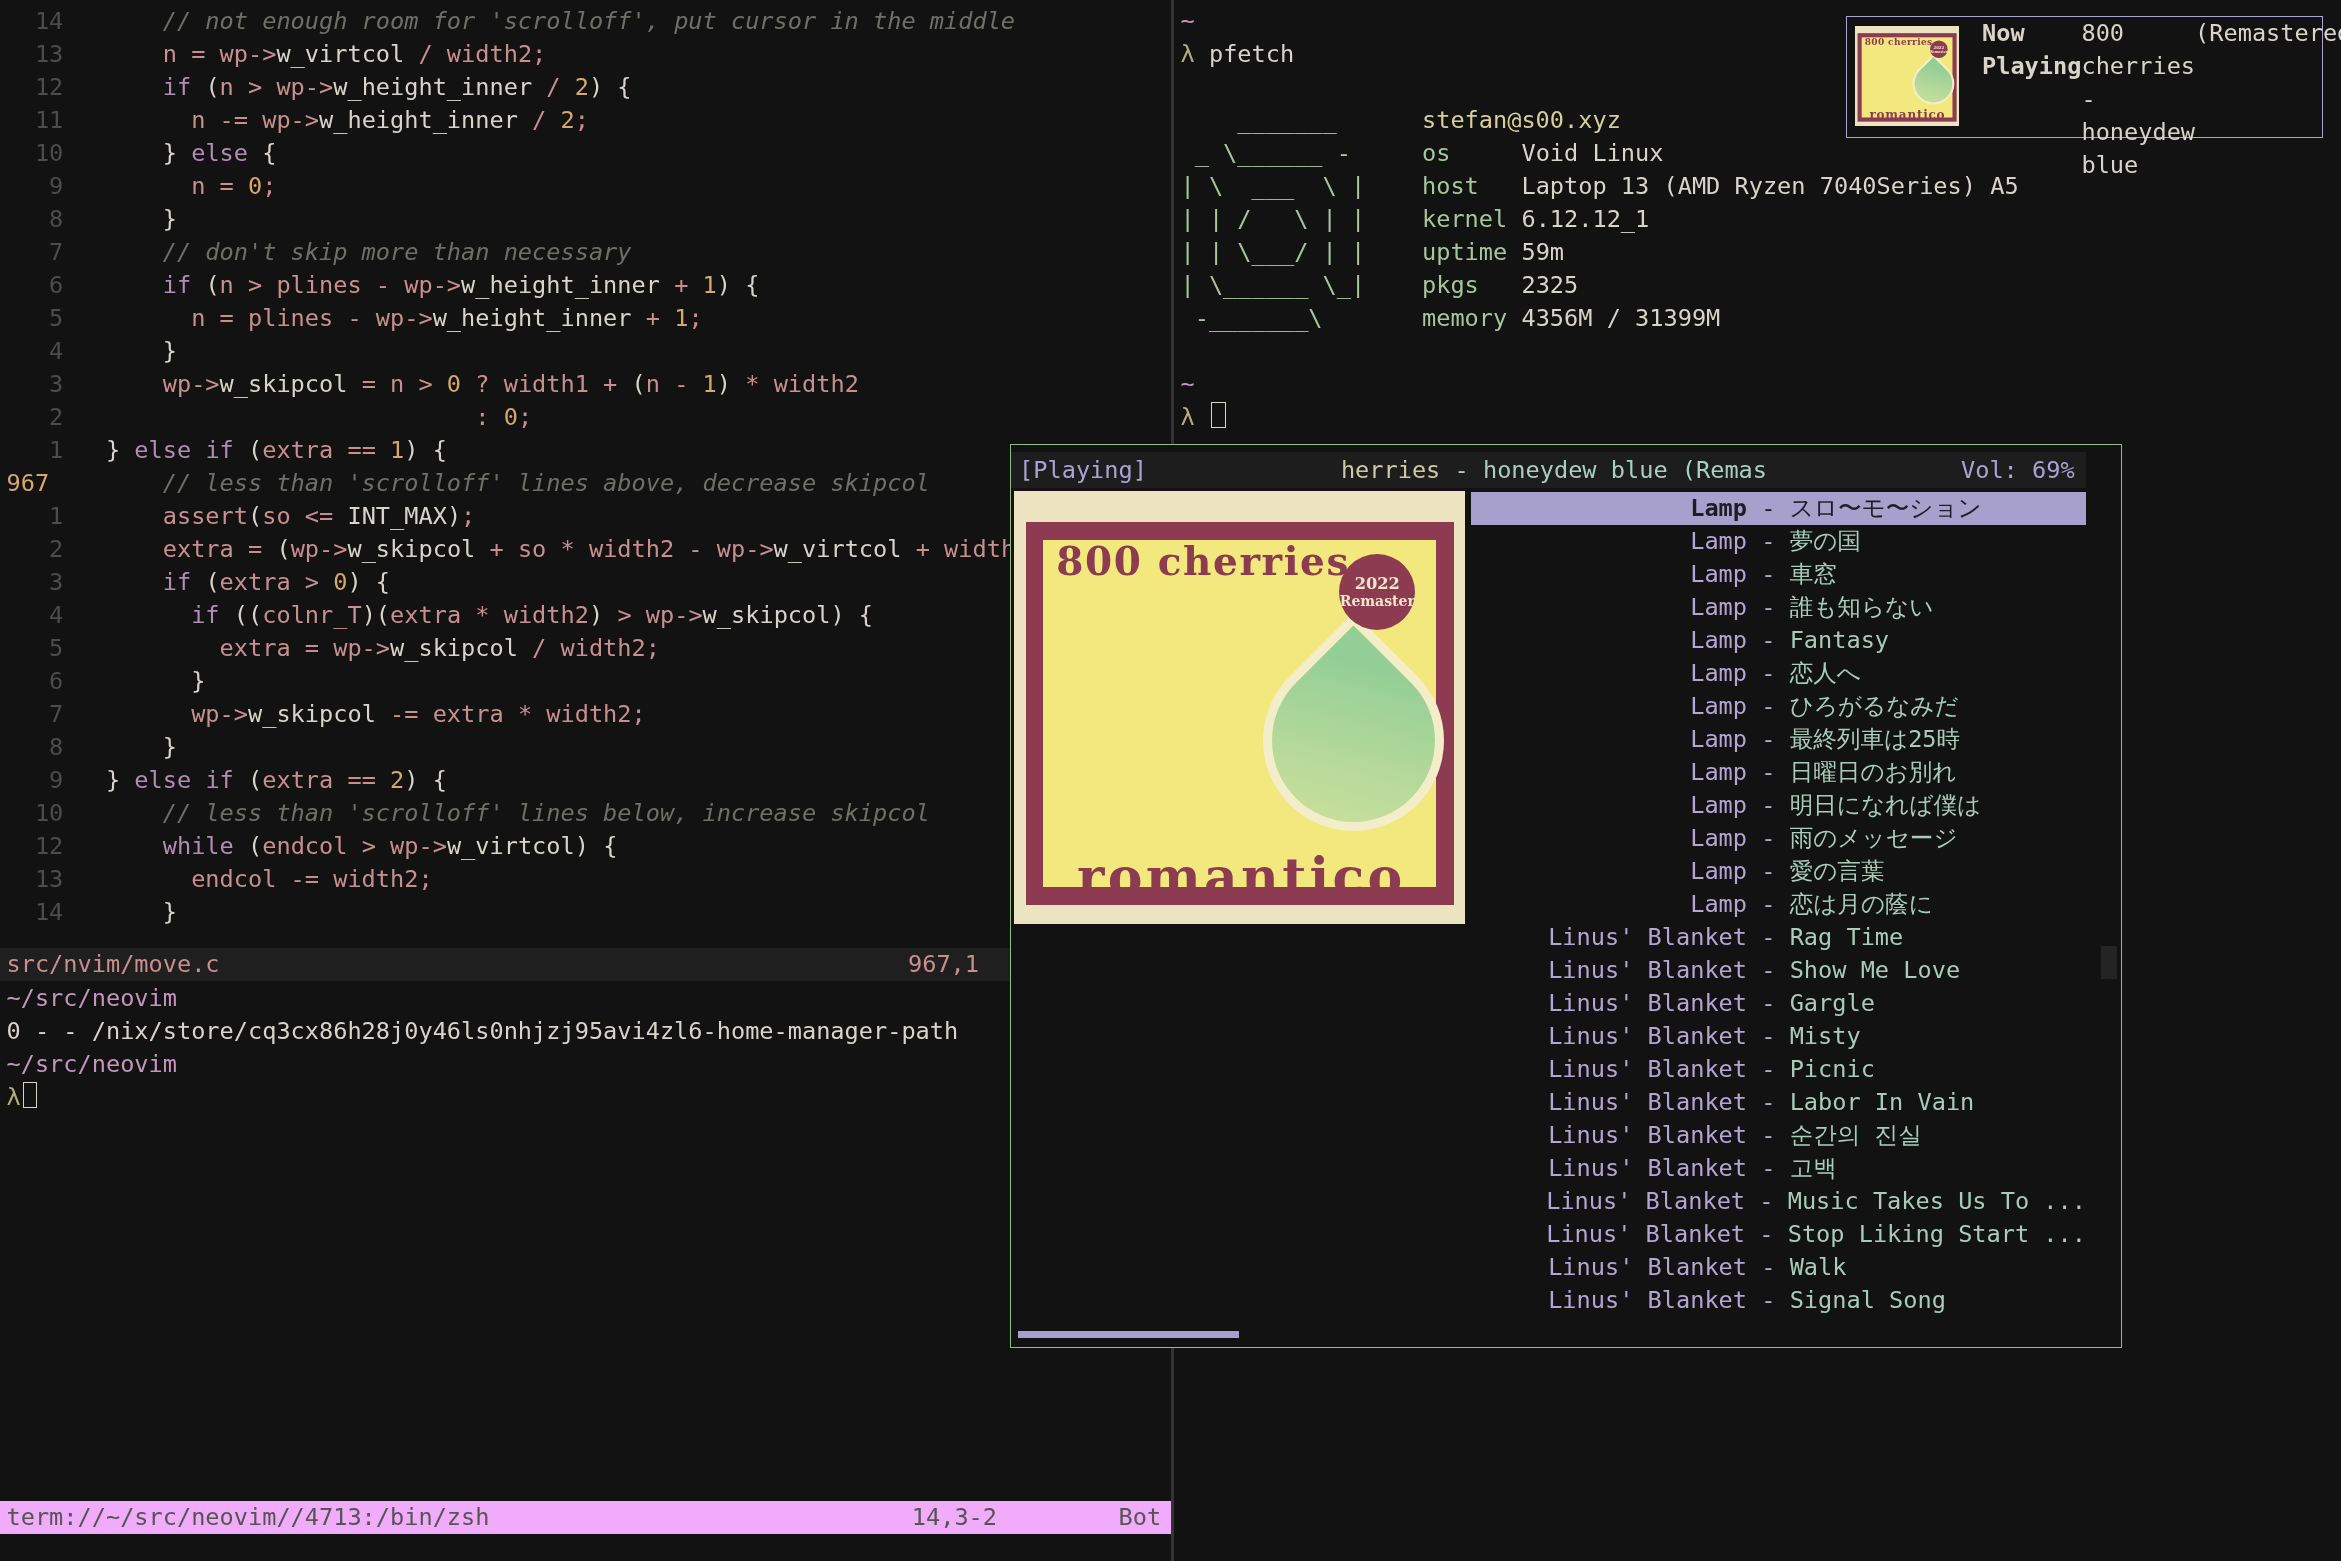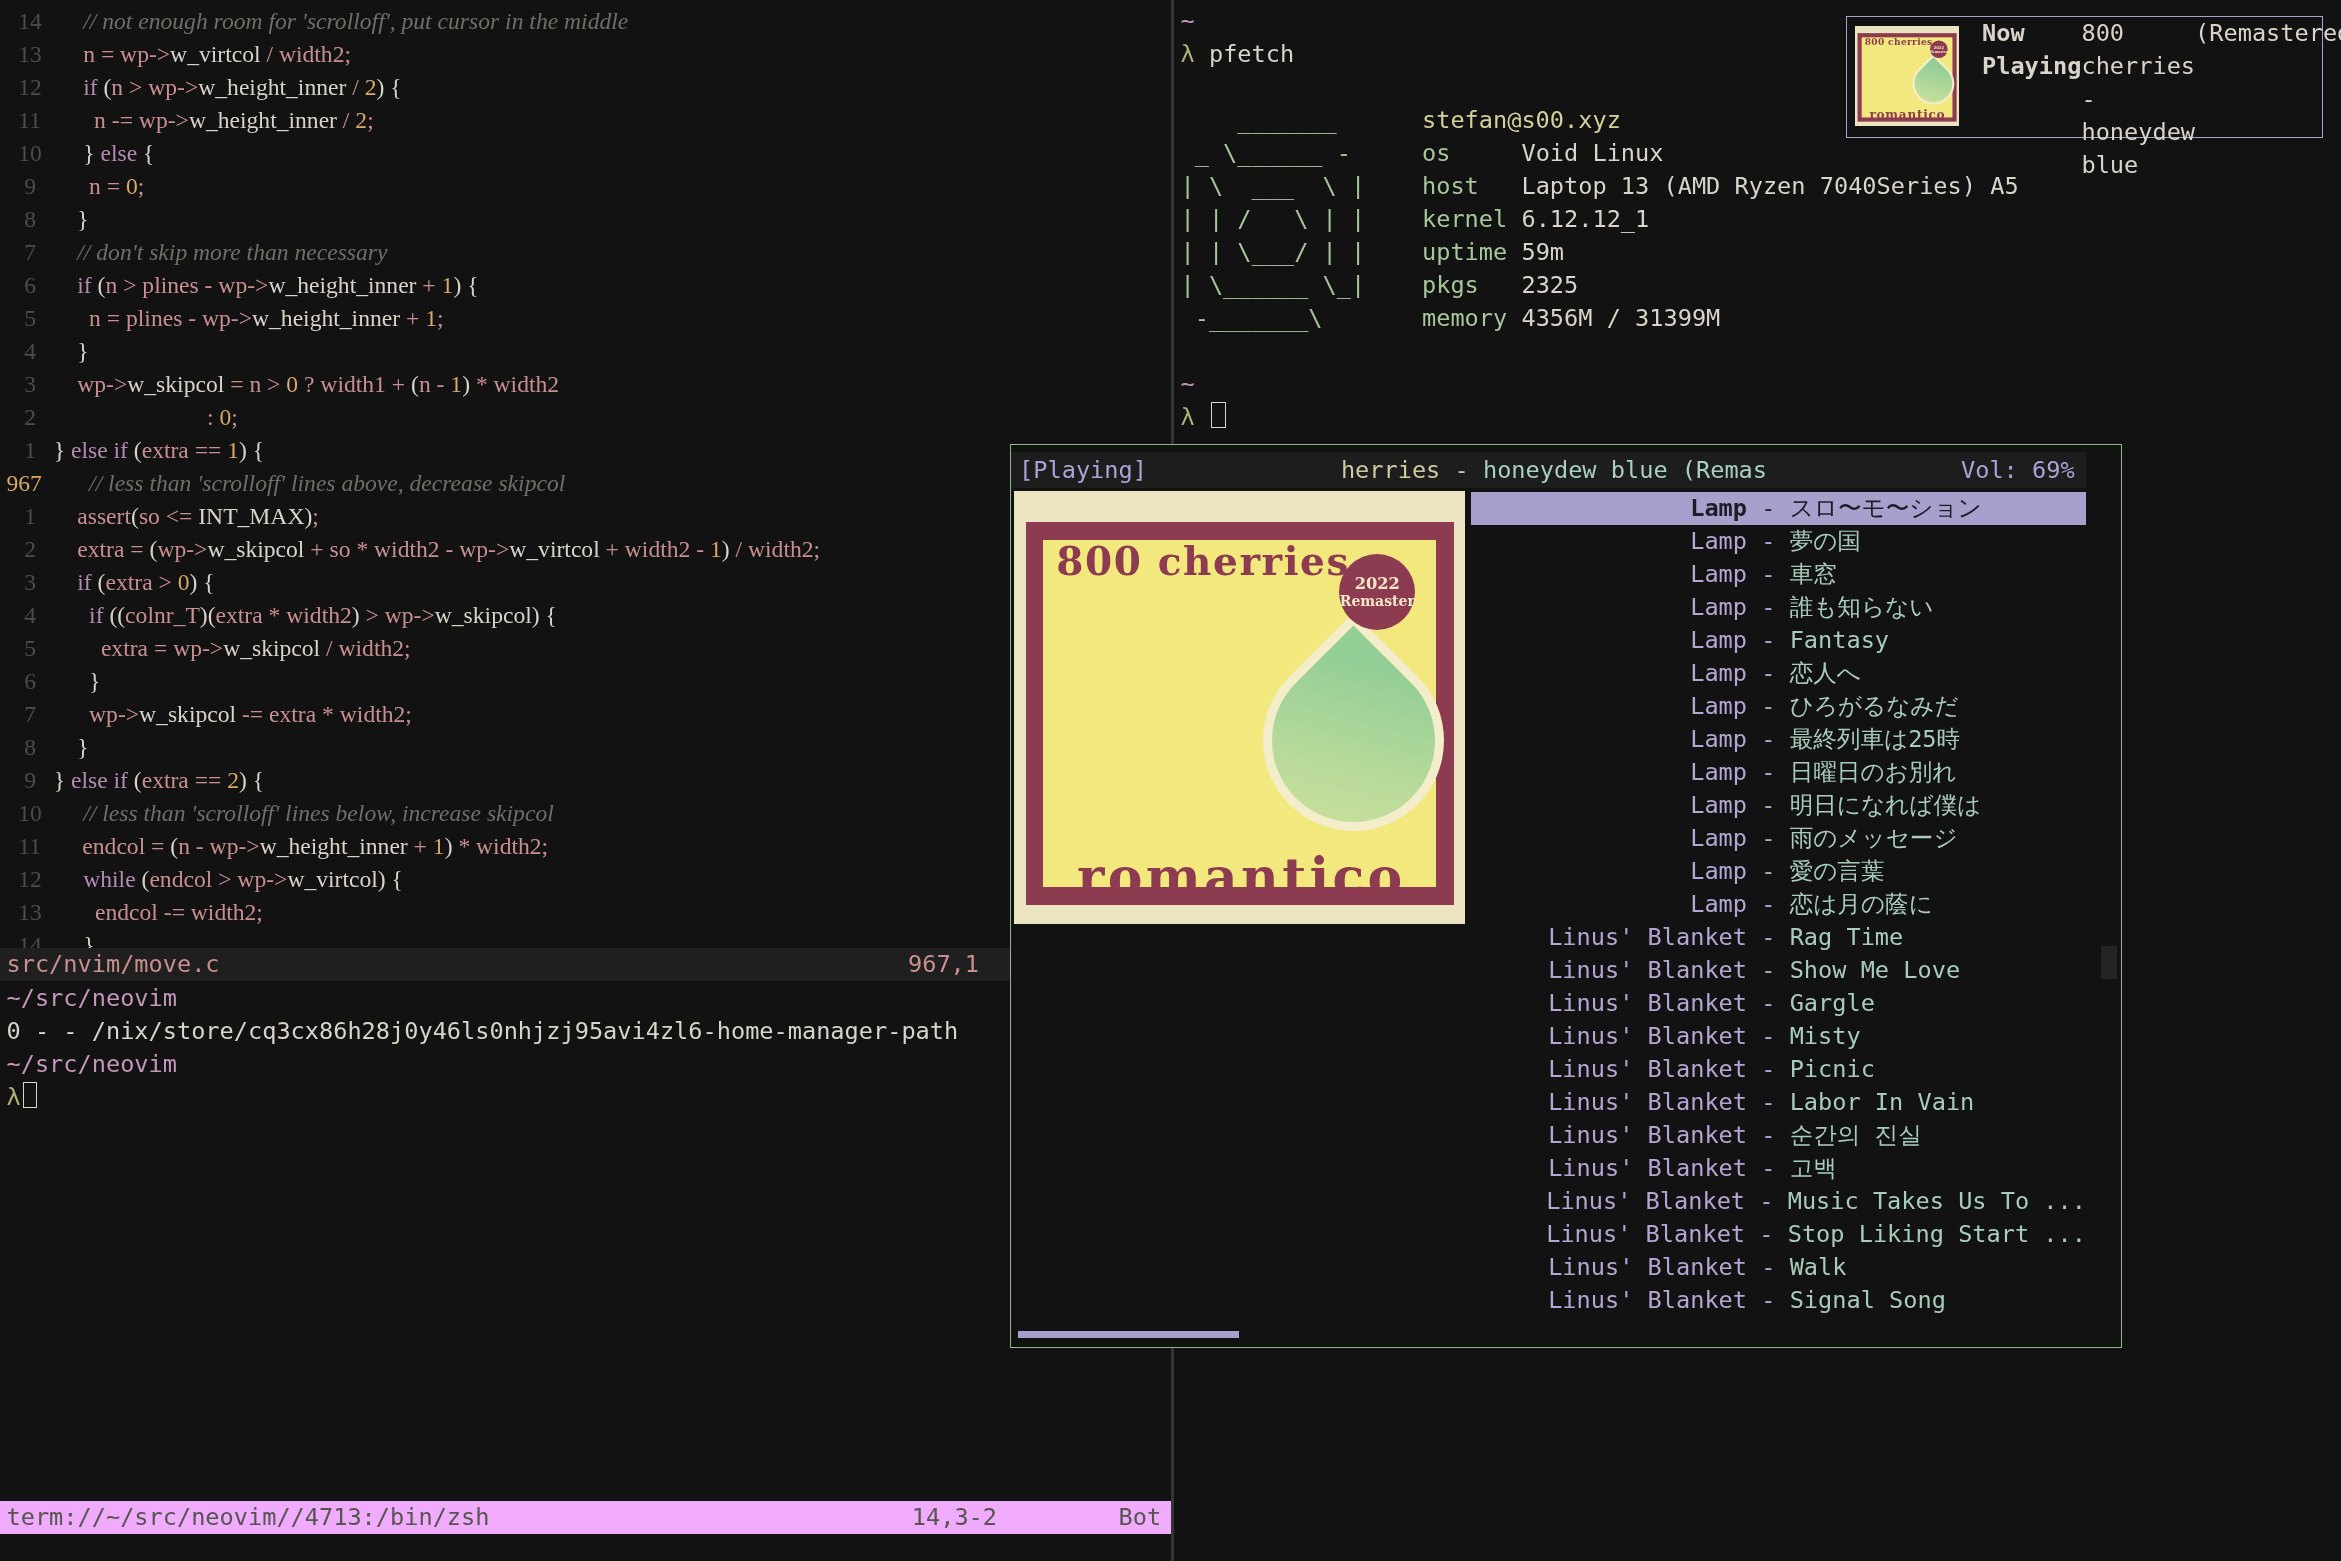--- a/index.html
+++ b/index.html
@@ -3,21 +3,21 @@
 <meta charset="utf-8">
 <style>
   html,body{margin:0;padding:0;background:#0c0c0c;}
   body{width:2342px;height:1561px;position:relative;overflow:hidden;
        font-family:"DejaVu Sans Mono",monospace;font-size:23.6px;line-height:33px;color:#d8d4c9;}
   .pane{position:absolute;background:#121212;}
   #editor-pane{left:0;top:0;width:1171px;height:1561px;}
   #fetch-pane{left:1174px;top:0;width:1168px;height:1561px;}
   #pane-separator{position:absolute;left:1171px;top:0;width:3.3px;height:1561px;background:#343434;}
   .lines{position:absolute;left:6.5px;right:0;}
-  #code-lines{top:4.9px;font-family:Liberation Serif, serif;}
+  #code-lines{top:4.9px;}
   #shell-lines{top:982px;}
   #fetch-lines{top:4.9px;}
   .row{height:33px;white-space:pre;}
   
   .g{color:#4c4c4c;} .gc{color:#d9a868;}
   .c{color:#6f6f68;font-style:italic;}
   .k{color:#b38bb3;}
   .i{color:#c98f8f;}
   .m{color:#d8d4c9;}
   .n{color:#d9a868;}
@@ -102,21 +102,20 @@
       <div class="row"><span class="g">   1 </span><span class="i">      assert</span><span class="m">(</span><span class="i">so &lt;= </span><span class="m">INT_MAX)</span><span class="i">;</span></div>
       <div class="row"><span class="g">   2 </span><span class="i">      extra = </span><span class="m">(</span><span class="i">wp-&gt;</span><span class="m">w_skipcol</span><span class="i"> + so * width2 - wp-&gt;</span><span class="m">w_virtcol</span><span class="i"> + width2 - </span><span class="n">1</span><span class="m">)</span><span class="i"> / width2;</span></div>
       <div class="row"><span class="g">   3 </span><span class="k">      if </span><span class="m">(</span><span class="i">extra &gt; </span><span class="n">0</span><span class="m">) {</span></div>
       <div class="row"><span class="g">   4 </span><span class="k">        if </span><span class="m">((</span><span class="i">colnr_T</span><span class="m">)(</span><span class="i">extra * width2</span><span class="m">)</span><span class="i"> &gt; wp-&gt;</span><span class="m">w_skipcol) {</span></div>
       <div class="row"><span class="g">   5 </span><span class="i">          extra = wp-&gt;</span><span class="m">w_skipcol</span><span class="i"> / width2;</span></div>
       <div class="row"><span class="g">   6 </span><span class="m">        }</span></div>
       <div class="row"><span class="g">   7 </span><span class="i">        wp-&gt;</span><span class="m">w_skipcol</span><span class="i"> -= extra * width2;</span></div>
       <div class="row"><span class="g">   8 </span><span class="m">      }</span></div>
       <div class="row"><span class="g">   9 </span><span class="m">  } </span><span class="k">else if </span><span class="m">(</span><span class="i">extra == </span><span class="n">2</span><span class="m">) {</span></div>
       <div class="row"><span class="g">  10 </span><span class="c">      // less than 'scrolloff' lines below, increase skipcol</span></div>
-      <div class="row"><span class="g">  11 </span><span class="i">      endcol = </span><span class="m">(</span><span class="i">n - wp-&gt;</span><span class="m">w_height_inner</span><span class="i"> + </span><span class="n">1</span><span class="m">)</span><span class="i"> * width2;</span></div>
       <div class="row"><span class="g">  12 </span><span class="k">      while </span><span class="m">(</span><span class="i">endcol &gt; wp-&gt;</span><span class="m">w_virtcol</span><span class="m">) {</span></div>
       <div class="row"><span class="g">  13 </span><span class="i">        endcol -= width2;</span></div>
       <div class="row"><span class="g">  14 </span><span class="m">      }</span></div>
     </div>
   <div id="vim-statusline">
     <span class="file">src/nvim/move.c</span>
     <span class="pos">967,1</span>
   </div>
   <div class="lines" id="shell-lines">
       <div class="row"><span class="dir">~/src/neovim</span></div>

